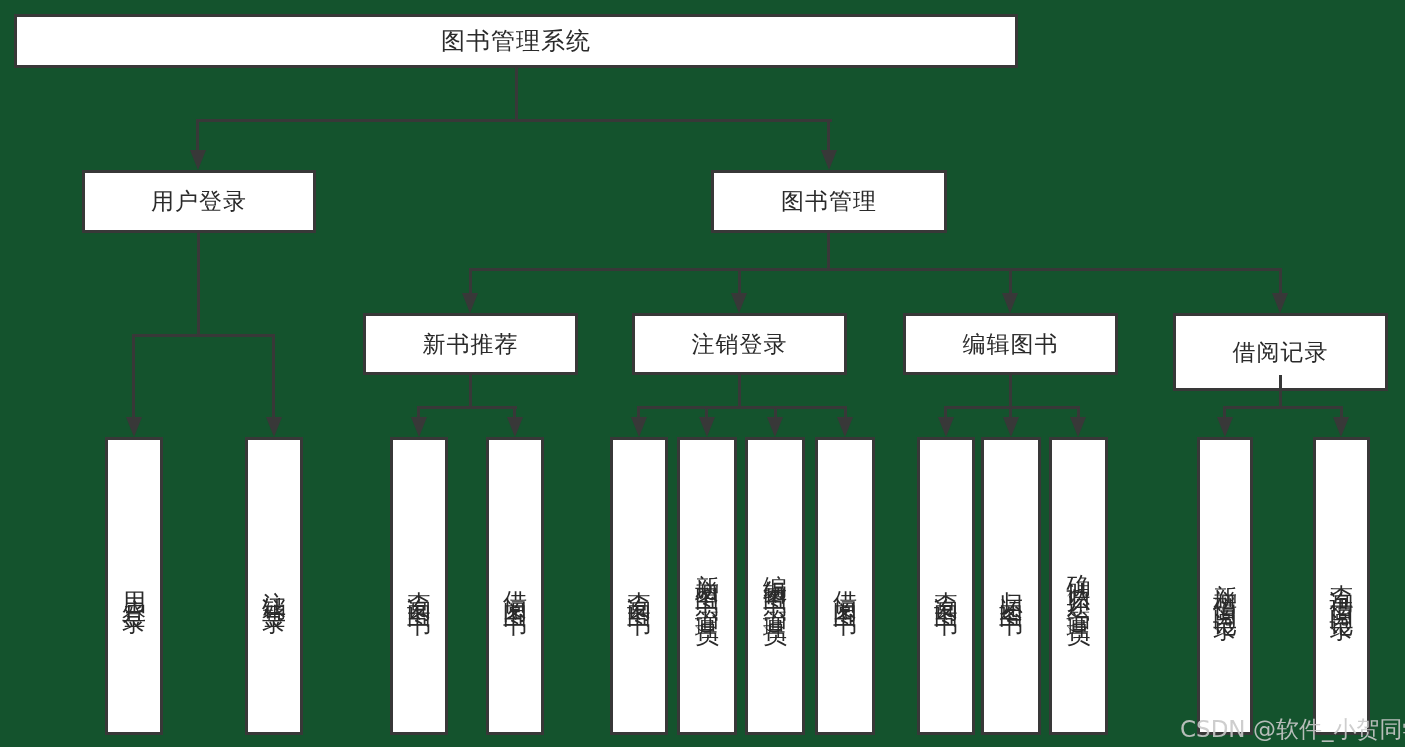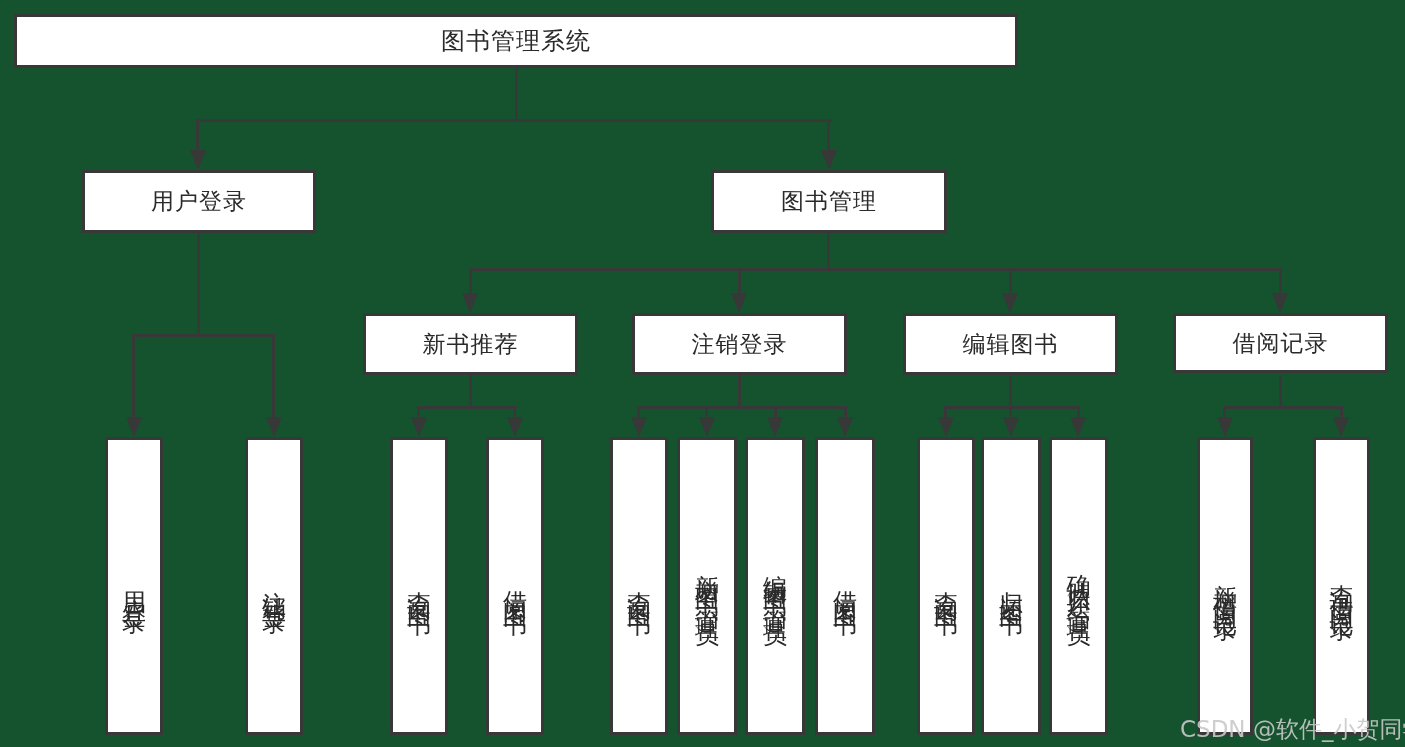--- a/index.html
+++ b/index.html
@@ -110,21 +110,21 @@
 
   <div class="box hbox" style="left:363px; top:313px; width:215px; height:62px;">
     <span>新书推荐</span>
   </div>
   <div class="box hbox" style="left:632px; top:313px; width:215px; height:62px;">
     <span>注销登录</span>
   </div>
   <div class="box hbox" style="left:903px; top:313px; width:215px; height:62px;">
     <span>编辑图书</span>
   </div>
-  <div class="box hbox" style="left:1173px; top:313px; width:215px; height:60px;">
+  <div class="box hbox" style="left:1173px; top:313px; width:215px; height:78px;">
     <span>借阅记录</span>
   </div>
 
   <div class="v" style="left:469px; top:375px; height:34px;"></div>
   <div class="h" style="left:417px; top:406px; width:100px;"></div>
   <div class="v" style="left:417px; top:406px; height:12px;"></div>
   <div class="arw" style="left:411px; top:417px;"></div>
   <div class="v" style="left:513px; top:406px; height:12px;"></div>
   <div class="arw" style="left:507px; top:417px;"></div>
 

